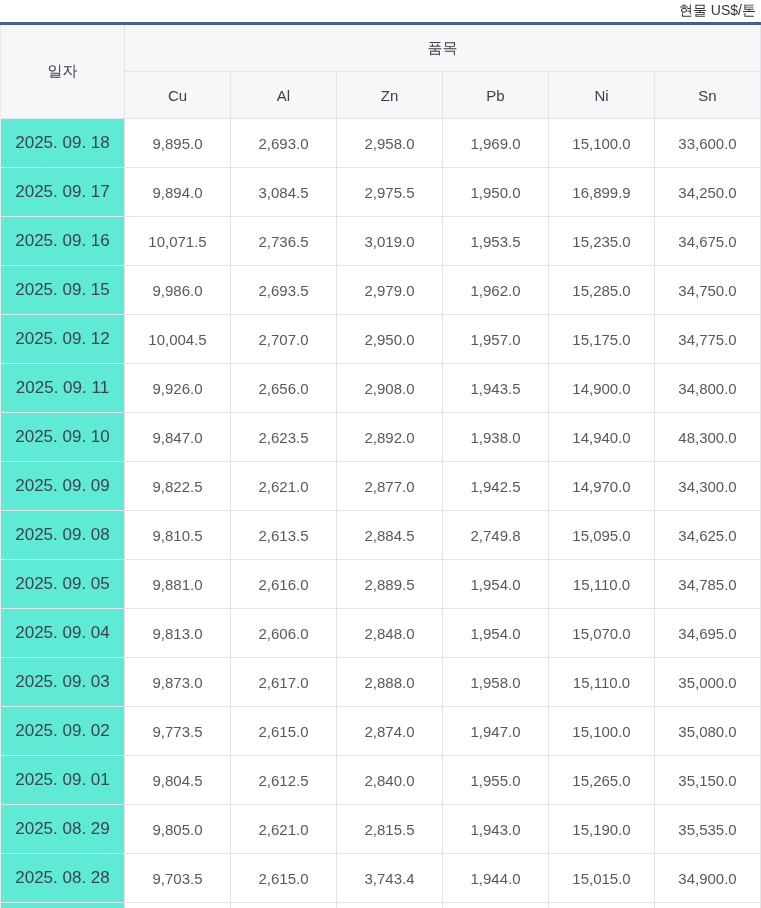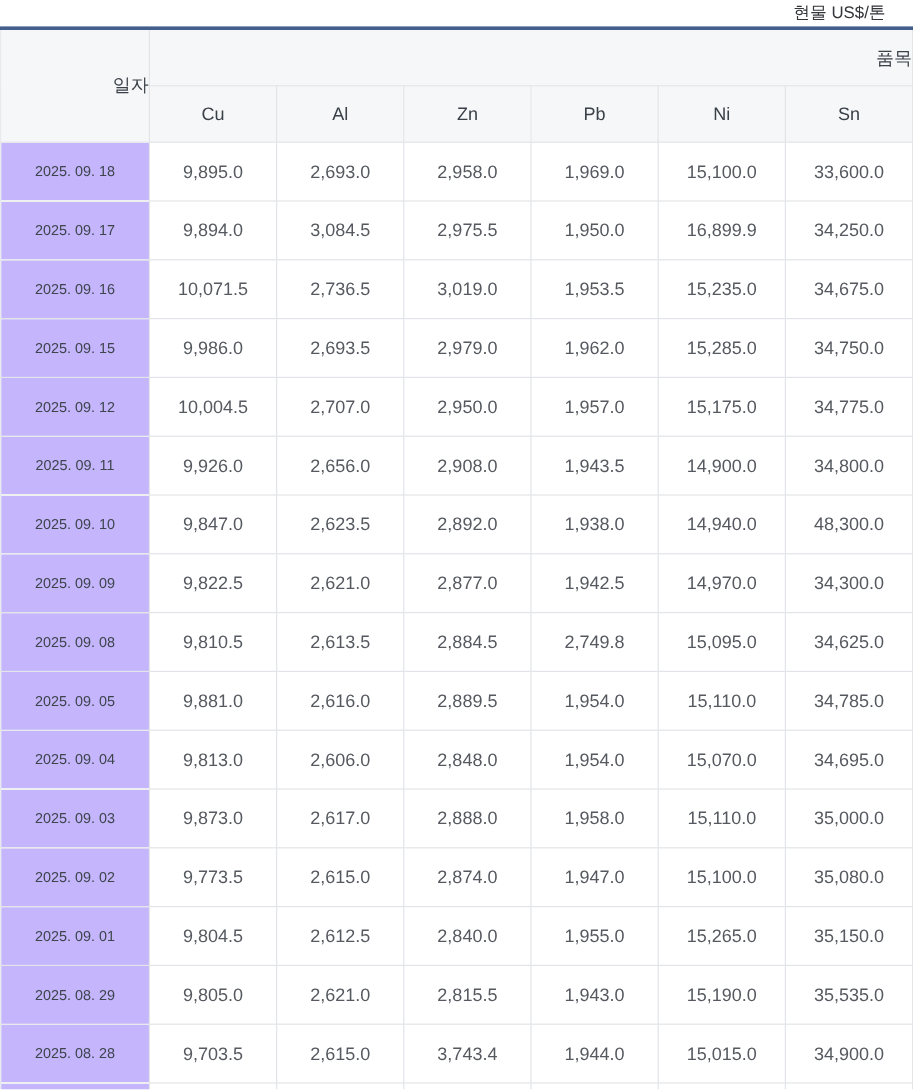--- a/index.html
+++ b/index.html
@@ -13,21 +13,21 @@
     width: 761px;
     height: 908px;
     overflow: hidden;
     background: #ffffff;
   }
   .unit-bar {
     height: 22px;
     display: flex;
     align-items: center;
     justify-content: flex-end;
-    padding-right: 23px;
+    padding-right: 5px;
     box-sizing: border-box;
   }
   .unit-label {
     font-size: 14px;
     color: #333538;
     letter-spacing: 0px;
   }
   .top-rule {
     height: 3px;
     width: 761px;
@@ -43,38 +43,38 @@
   table.price-table th,
   table.price-table td {
     border: 1px solid #e2e4e8;
     font-weight: normal;
     text-align: center;
     padding: 0;
     overflow: hidden;
     white-space: nowrap;
   }
   
-  table.price-table thead tr:first-child th { border-top: none; text-align: right; }
+  table.price-table thead tr:first-child th { border-top: none; }
   table.price-table th:first-child,
   table.price-table td:first-child { border-left: 1px solid #e8eaee; }
   table.price-table th:last-child,
   table.price-table td:last-child { border-right: 1px solid #e2e4e8; }
 
   thead th {
     background: #f6f7f8;
     color: #3a4149;
     font-size: 15px;
     height: 46px;
   }
   thead th.group-header { height: 46px; }
   tbody tr { height: 49px; }
   tbody th.date-cell {
-    background: #c4b5fd;
+    background: #5eead4;
     color: #3d444c;
-    font-size: 12px;
+    font-size: 17px;
   }
   tbody td.price-cell {
     background: #ffffff;
     color: #565a60;
     font-size: 15px;
   }
   tbody tr.partial-row th,
   tbody tr.partial-row td { border-bottom: none; }
 </style>
 </head>

